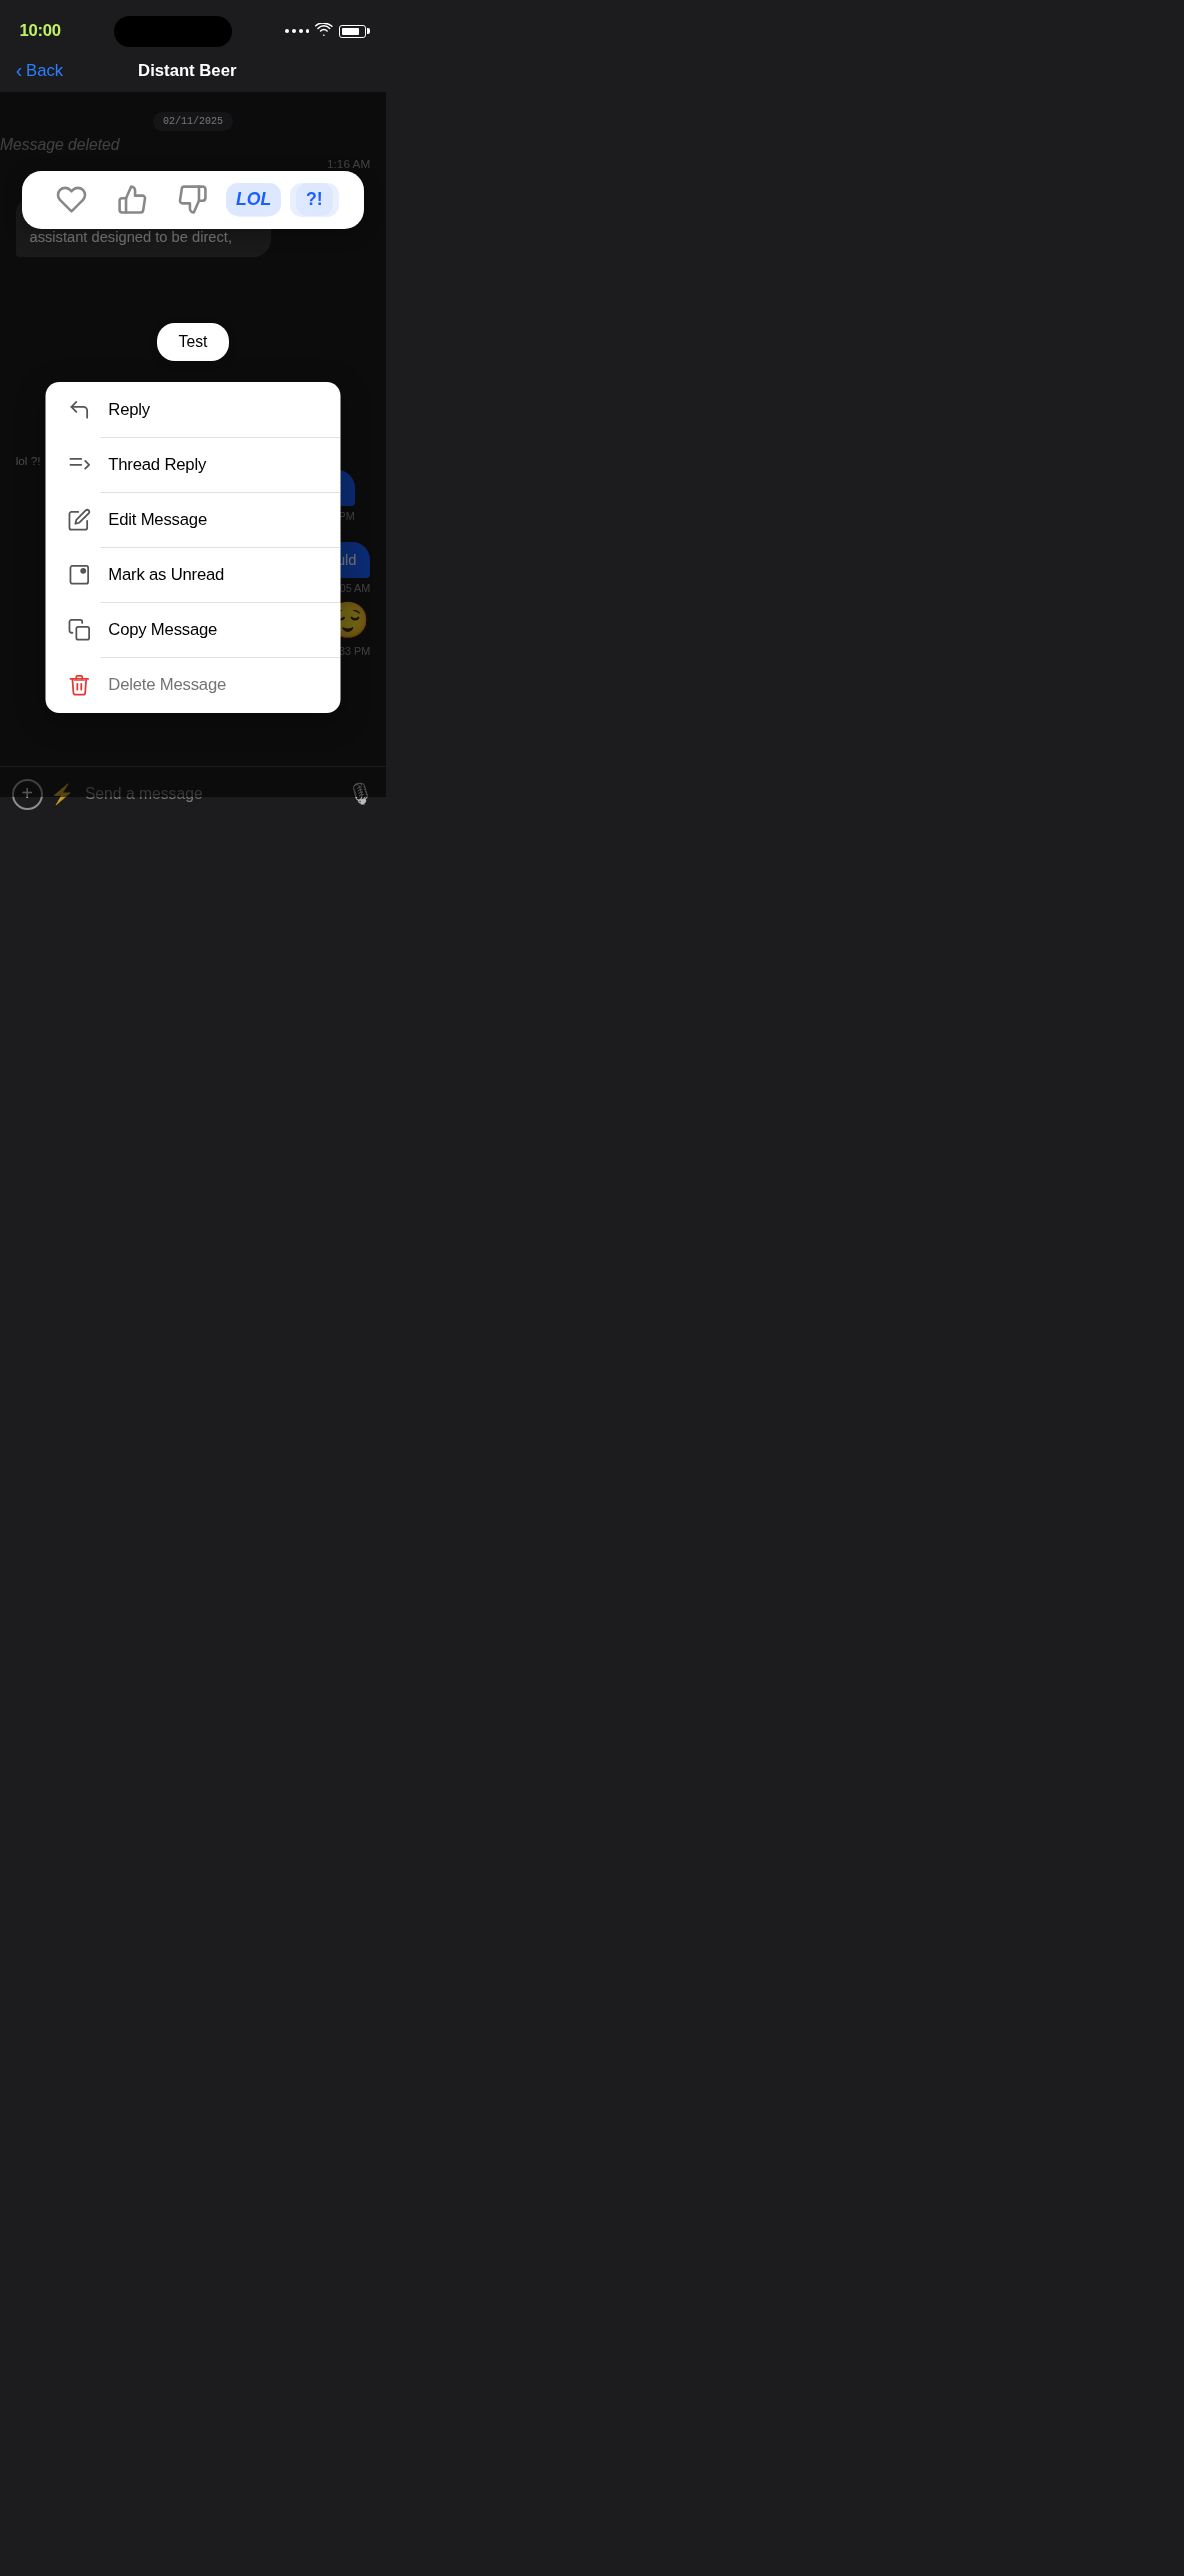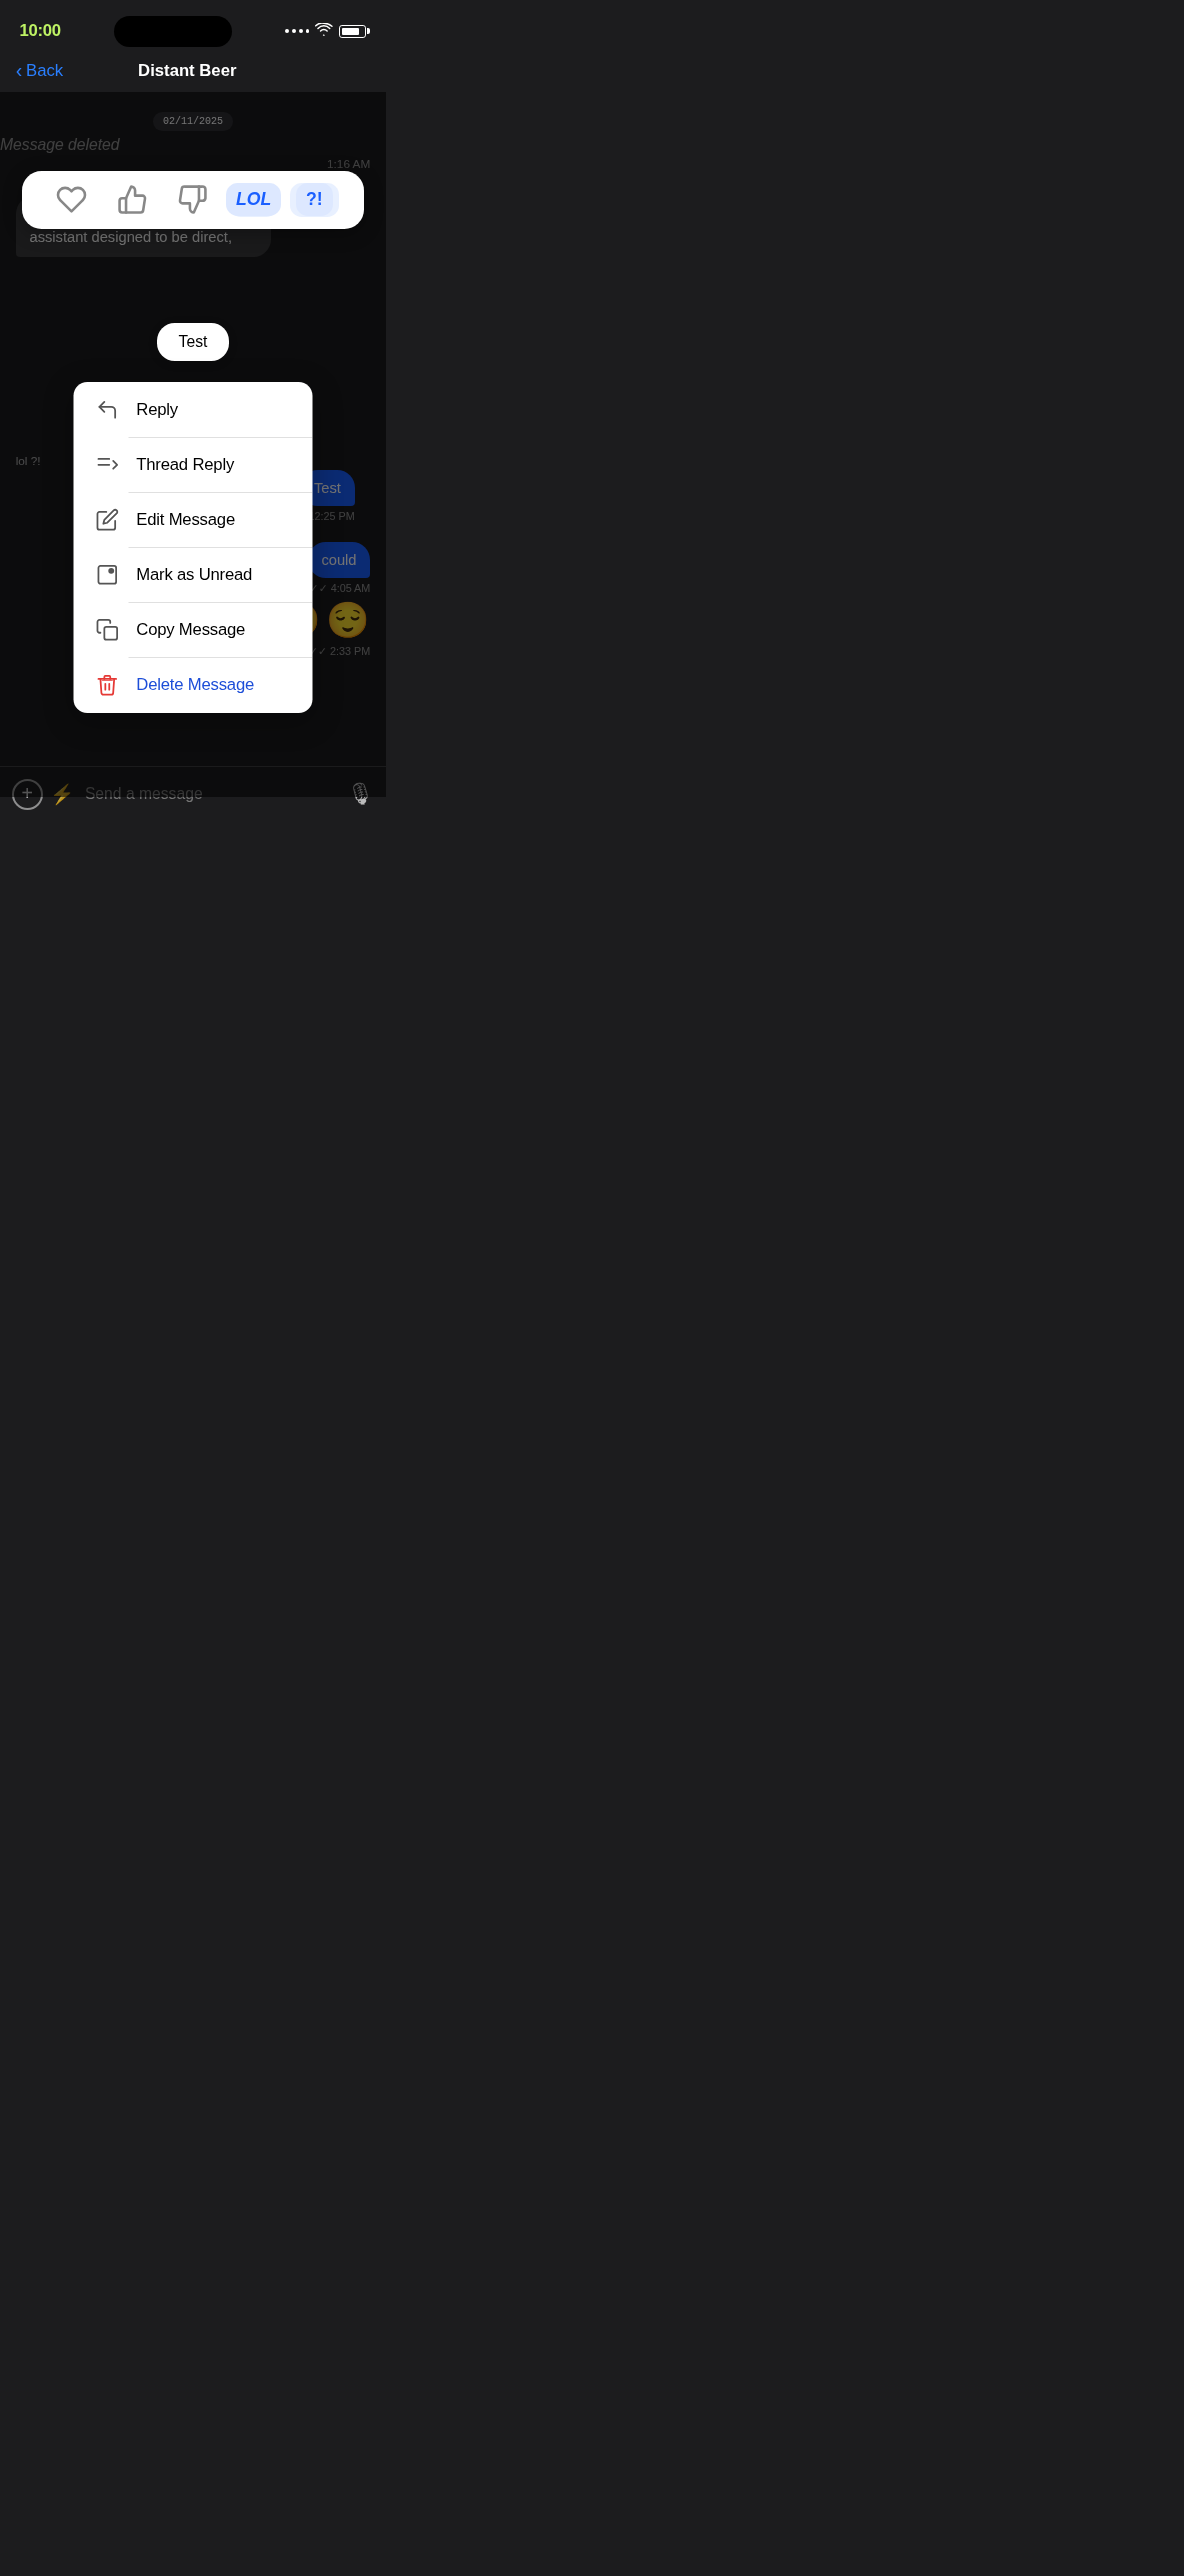--- a/index.html
+++ b/index.html
@@ -330,21 +330,21 @@
     }
 
     .menu-label {
       font-size: 16.7px;
       font-weight: 400;
       color: #000;
       letter-spacing: -0.2px;
     }
 
     .menu-label.red {
-      color: #1d4ed8;
+      color: #737373;
     }
 
     
     .input-bar {
       position: absolute;
       bottom: 0;
       left: 0;
       right: 0;
       background: #1c1c1e;
       border-top: 0.5px solid rgba(255,255,255,0.15);
@@ -538,21 +538,21 @@
     </div>
     <div class="reaction-btn active">
       <span class="reaction-qi">?!</span>
     </div>
   </div>
 
   <div class="test-bubble-wrap" style="top: 231px;">
     <div class="test-bubble">Test</div>
   </div>
 
-  <div class="context-menu" style="top: 290px; width: 239px;">
+  <div class="context-menu" style="top: 290px; width: 295px;">
 
     <div class="menu-item">
       <div class="menu-icon">
         <svg viewBox="0 0 24 24">
           <polyline points="9 14 4 9 9 4"></polyline>
           <path d="M20 20v-7a4 4 0 0 0-4-4H4"></path>
         </svg>
       </div>
       <span class="menu-label">Reply</span>
     </div>

